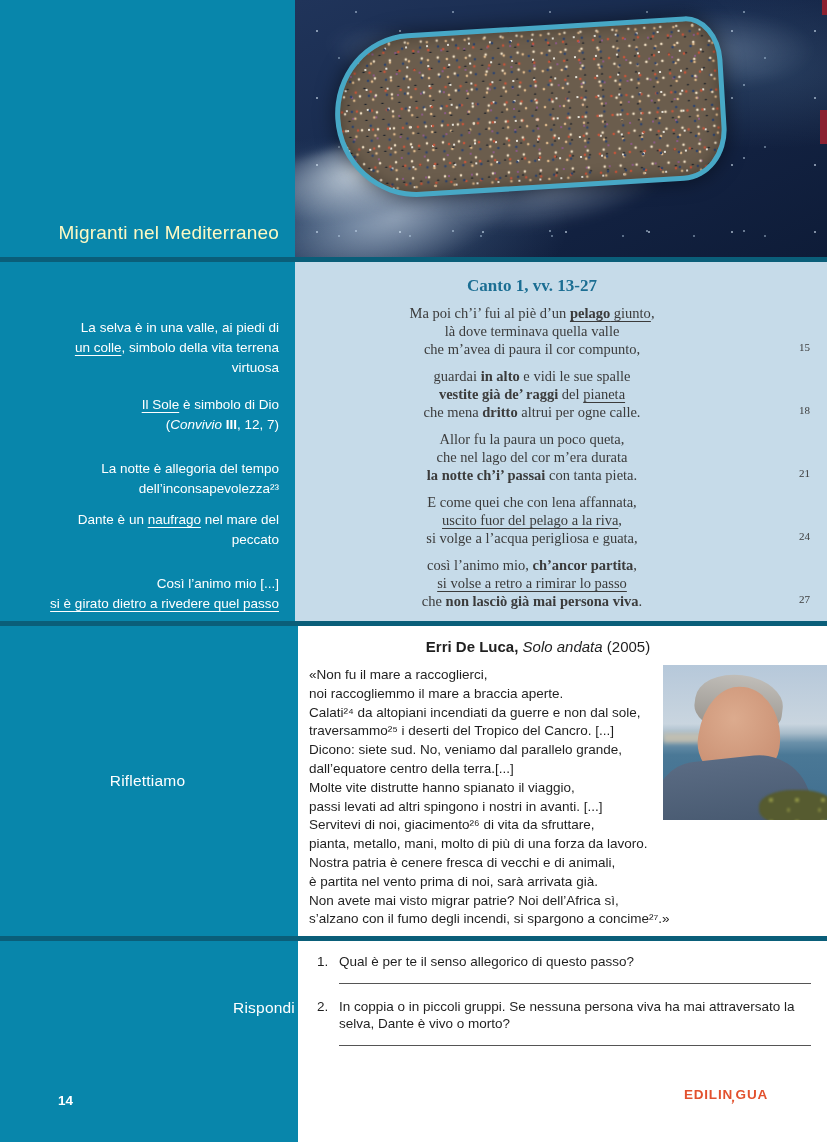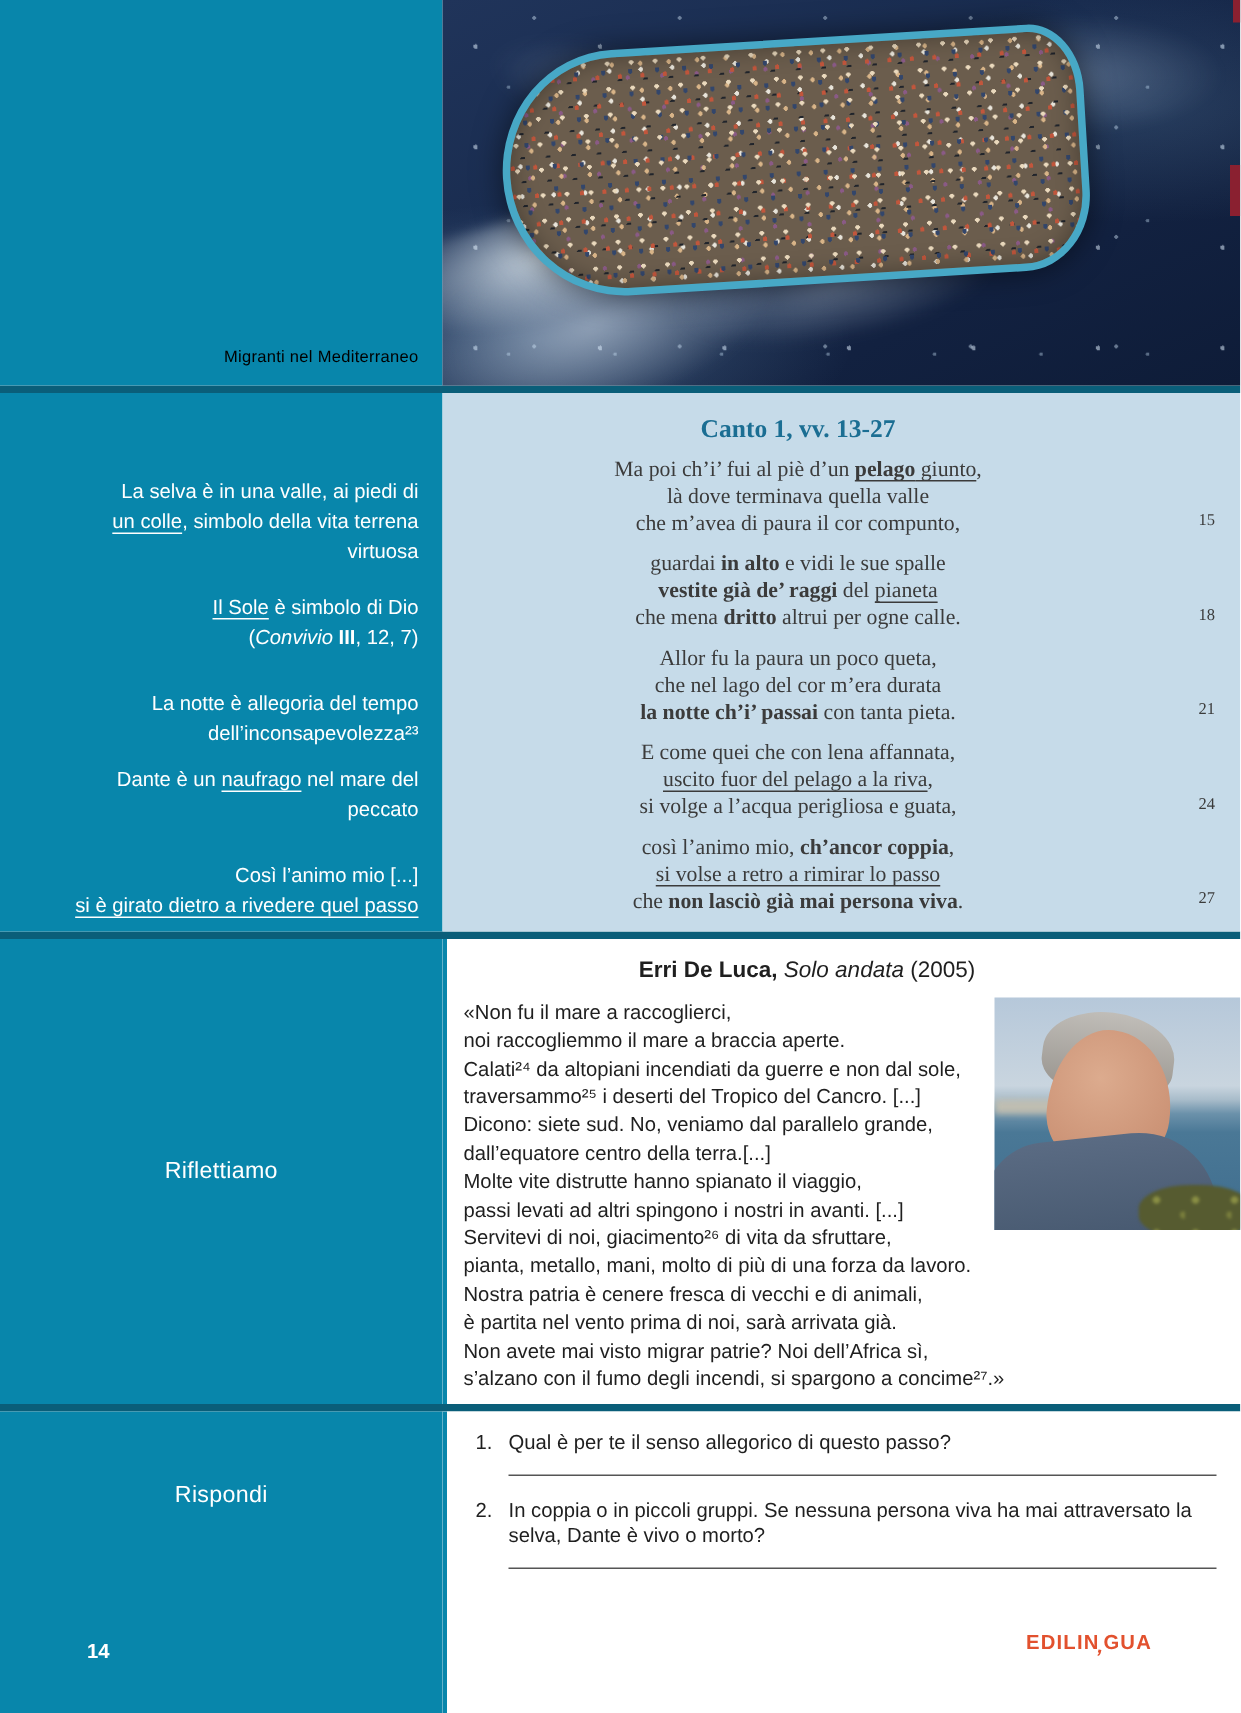--- a/index.html
+++ b/index.html
@@ -36,21 +36,21 @@
       radial-gradient(circle 2.6px at 15px 5px,#d8b488 60%,transparent 61%),
       radial-gradient(circle 2.4px at 7px 9px,#e8e4da 60%,transparent 61%),
       radial-gradient(circle 2.4px at 13px 14px,#8a5a86 60%,transparent 61%);
     background-size:16px 17px,18px 15px,15px 19px,17px 16px,19px 18px,21px 20px,23px 21px;
     box-shadow:0 0 20px rgba(0,0,0,.5), inset 0 0 16px rgba(0,0,0,.35);}
   .wake{position:absolute;left:-36px;top:150px;width:150px;height:72px;filter:blur(4px);transform:rotate(-16deg);
     background:radial-gradient(ellipse at 70% 40%,rgba(240,250,255,.8),rgba(240,250,255,0) 72%);}
   .edge-tab{position:absolute;background:#8a2030;}
   .tab-top{left:527px;top:0;width:11px;height:15px;}
   .tab-right{right:0;top:110px;width:7px;height:34px;}
-  .photo-caption{position:absolute;right:16px;bottom:13px;font-size:11px;color:#000000;letter-spacing:.2px;}
+  .photo-caption{position:absolute;right:16px;bottom:13px;font-size:19px;color:#fef9c3;letter-spacing:.2px;}
 
   
   .row-canto{height:359px;}
   .sidebar-notes{padding:56px 16px 0 24px;text-align:right;font-size:13.5px;line-height:20px;}
   .note{margin-bottom:17px;}
   .note:nth-child(2){margin-bottom:24px;}
   .note:nth-child(3){margin-bottom:11px;}
   .note:nth-child(4){margin-bottom:24px;}
   .b{font-weight:bold;}
   .u{text-decoration:underline;text-underline-offset:3px;}
@@ -73,21 +73,21 @@
     background:linear-gradient(#b6c8da 0%,#c9d5df 38%,#a8bcca 44%,#6b91aa 50%,#4a7896 58%,#3f6d8e 100%);}
   .coast{position:absolute;top:44%;left:0;width:52%;height:10px;background:#c9c2b0;filter:blur(2px);opacity:.85;}
   .hair{position:absolute;left:32px;top:10px;width:88px;height:56px;background:linear-gradient(#c0bdb8,#98948e);border-radius:60% 60% 42% 46%;transform:rotate(7deg);}
   .head{position:absolute;left:36px;top:22px;width:82px;height:94px;background:radial-gradient(circle at 40% 35%,#dcab8e,#c98f72 80%);border-radius:46% 54% 52% 48% / 58% 60% 42% 40%;transform:rotate(8deg);}
   .torso{position:absolute;left:-8px;bottom:-12px;width:155px;height:74px;background:linear-gradient(#5a6b83,#46586f);border-radius:42px 52px 10px 10px;transform:rotate(-6deg);}
   .greens{position:absolute;right:-8px;bottom:-6px;width:76px;height:36px;border-radius:45%;filter:blur(1px);
     background:radial-gradient(circle 4px at 12px 10px,#8a8f44 60%,transparent 61%),radial-gradient(circle 4px at 30px 20px,#7a7f3c 60%,transparent 61%),#565b30;background-size:26px 22px,31px 27px;}
 
   
   .row-risp{height:201px;}
-  .risp-label{top:47px;}
+  .risp-label{top:58px;text-align:right;}
   .page-num{position:absolute;left:58px;bottom:34px;font-weight:bold;font-size:13.5px;}
   .questions{padding:12px 0 0 19px;font-size:13.5px;line-height:17.5px;}
   .question{display:flex;width:492px;}
   .qnum{flex:0 0 22px;}
   .answer-line{border-top:1px solid #555;width:472px;margin:12px 0 14px 22px;height:0;}
   .logo{position:absolute;right:59px;bottom:40px;font-weight:bold;font-size:13.5px;letter-spacing:.8px;color:#e2512e;}
   .logo .swoosh{display:inline-block;transform:translateY(3px) rotate(14deg);margin:0 -1px;font-weight:bold;}
 </style>
 </head>
 <body>
@@ -159,21 +159,21 @@
           <div><span class="b">la notte ch’i’ passai</span><span> con tanta pieta.</span></div>
           <div class="vnum">21</div>
         </div>
         <div class="tercet">
           <div><span>E come quei che con lena affannata,</span></div>
           <div><span class="u">uscito fuor del pelago a la riva</span><span>,</span></div>
           <div><span>si volge a l’acqua perigliosa e guata,</span></div>
           <div class="vnum">24</div>
         </div>
         <div class="tercet">
-          <div><span>così l’animo mio, </span><span class="b">ch’ancor coppia</span><span>,</span></div>
+          <div><span>così l’animo mio, </span><span class="b">ch’ancor partita</span><span>,</span></div>
           <div><span class="u">si volse a retro a rimirar lo passo</span></div>
           <div><span>che </span><span class="b">non lasciò già mai persona viva</span><span>.</span></div>
           <div class="vnum">27</div>
         </div>
       </div>
     </div>
   </div>
 
   <div class="divider"></div>
 

